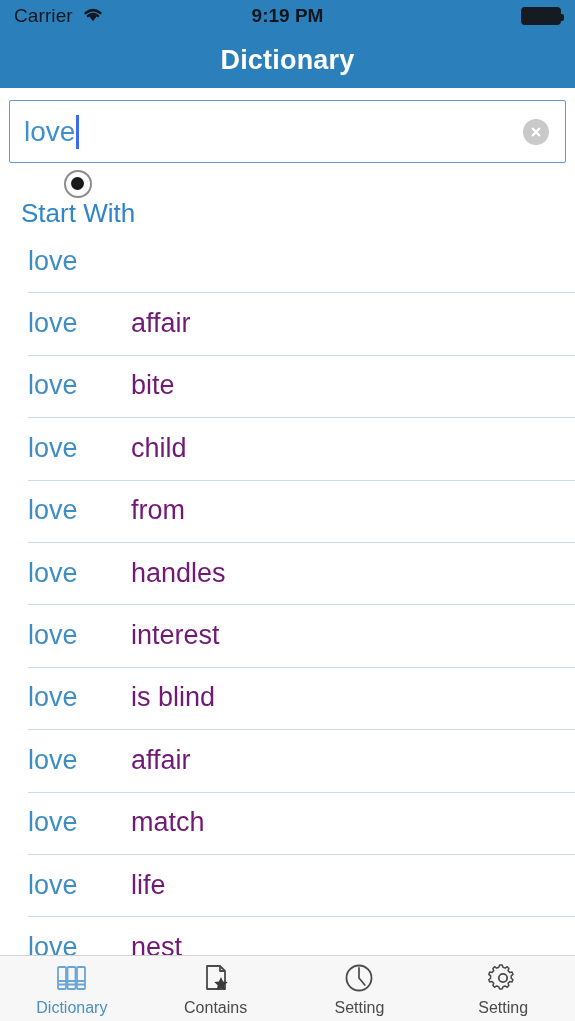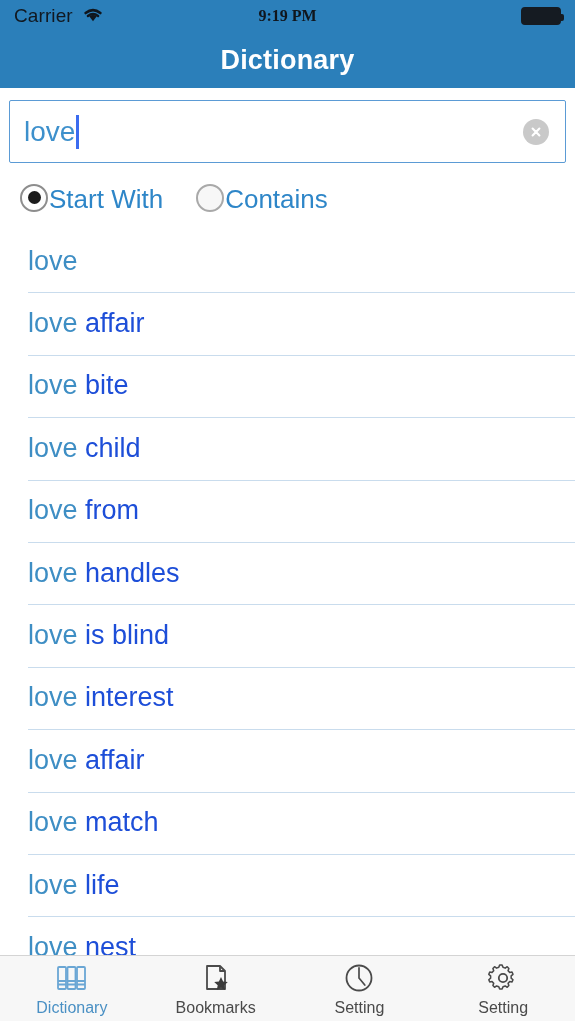--- a/index.html
+++ b/index.html
@@ -16,21 +16,21 @@
     position:absolute; top:0; left:0; width:575px; height:32px;
     background:#2b7fba;
     display:flex; align-items:center;
     padding:12px 14px;
   }
   .sb-left { display:flex; align-items:center; gap:8px; flex:0 0 auto; }
   .sb-carrier { font-size:19px; color:#111820; letter-spacing:.1px; }
   .wifi-icon { display:block; }
   .sb-center {
     position:absolute; left:0; right:0; text-align:center;
-    font-size:16px; font-weight:bold; color:#10161d; pointer-events:none;font-family:Liberation Serif, serif;
+    font-size:19px; font-weight:bold; color:#10161d; pointer-events:none;
   }
   .sb-right { margin-left:auto; display:flex; align-items:center; z-index:2; }
   .battery {
     width:40px; height:18px; border:2px solid #151b22; border-radius:4px;
     position:relative; background:#151b22;
   }
   .battery::after {
     content:""; position:absolute; right:-5px; top:5px;
     width:3px; height:7px; background:#151b22; border-radius:0 2px 2px 0;
   }
@@ -63,21 +63,21 @@
     position:absolute; right:16px; top:50%; transform:translateY(-50%);
     width:26px; height:26px; border-radius:50%; background:#c9c9c9;
     display:flex; align-items:center; justify-content:center;
   }
 
   
   .radiorow {
     position:absolute; top:178px; left:20px; width:545px; height:42px;
     display:flex; align-items:center;
   }
-  .radio-opt { display:flex; cursor:pointer; }
+  .radio-opt { display:flex; align-items:center; cursor:pointer;flex-direction:column; }
   .radio-opt + .radio-opt { margin-left:33px; }
   .radio-circle {
     width:28px; height:28px; border-radius:50%;
     border:2px solid #a9a9a9; background:#f7f7f7;
     display:flex; align-items:center; justify-content:center;
     flex:0 0 auto;
   }
   .radio-circle.checked { border-color:#8d8d8d; background:#fdfdfd; }
   .radio-dot { width:13px; height:13px; border-radius:50%; background:#1a1a1a; }
   .radio-label { font-size:26px; color:#2e86c8; margin-left:1px; white-space:nowrap; }
@@ -90,21 +90,21 @@
   .row {
     height:62.4px; display:flex; align-items:center;
     padding-left:28px; position:relative;
   }
   .row + .row::before {
     content:""; position:absolute; top:0; left:28px; right:0;
     height:1px; background:#c9dced;
   }
   .word { font-size:27px; line-height:1; white-space:nowrap; }
   .word .hl { color:#3e8ec4; }
-  .word .rest { color:#1d4ed8; }
+  .word .rest { color:#701a75;margin-left:46px; }
 
   
   .tabbar {
     position:absolute; bottom:0; left:0; width:575px; height:66px;
     background:#f7f7f7; border-top:1px solid #d4d4d4;
     display:flex;
   }
   .tab {
     flex:1; display:flex; flex-direction:column;
     align-items:center; justify-content:center; gap:4px;
@@ -154,24 +154,20 @@
     </div>
   </div>
 
   <div class="radiorow">
     <div class="radio-opt">
       <span class="radio-circle checked">
         <span class="radio-dot"></span>
       </span>
       <span class="radio-label">Start With</span>
     </div>
-    <div class="radio-opt">
-      <span class="radio-circle"></span>
-      <span class="radio-label">Contains</span>
-    </div>
   </div>
 
   <div class="listwrap" id="results-list">
       <div class="row">
         <span class="word"><span class="hl">love</span><span class="rest"></span></span>
       </div>
       <div class="row">
         <span class="word"><span class="hl">love</span><span class="rest"> affair</span></span>
       </div>
       <div class="row">
@@ -180,24 +176,24 @@
       <div class="row">
         <span class="word"><span class="hl">love</span><span class="rest"> child</span></span>
       </div>
       <div class="row">
         <span class="word"><span class="hl">love</span><span class="rest"> from</span></span>
       </div>
       <div class="row">
         <span class="word"><span class="hl">love</span><span class="rest"> handles</span></span>
       </div>
       <div class="row">
+        <span class="word"><span class="hl">love</span><span class="rest"> interest</span></span>
+      </div>
+      <div class="row">
         <span class="word"><span class="hl">love</span><span class="rest"> is blind</span></span>
-      </div>
-      <div class="row">
-        <span class="word"><span class="hl">love</span><span class="rest"> interest</span></span>
       </div>
       <div class="row">
         <span class="word"><span class="hl">love</span><span class="rest"> affair</span></span>
       </div>
       <div class="row">
         <span class="word"><span class="hl">love</span><span class="rest"> match</span></span>
       </div>
       <div class="row">
         <span class="word"><span class="hl">love</span><span class="rest"> life</span></span>
       </div>
@@ -224,21 +220,21 @@
     </div>
 
     <div class="tab">
       <span class="tab-icon">
         <svg width="30" height="30" viewBox="0 0 30 30">
           <path d="M6 3 H19 L24 8 V26 H6 Z" fill="none" stroke="#4a4a4a" stroke-width="1.8" stroke-linejoin="round"></path>
           <path d="M19 3 V8 H24" fill="none" stroke="#4a4a4a" stroke-width="1.8" stroke-linejoin="round"></path>
           <path d="M20 14 l2.1 4.4 4.7.6 -3.5 3.3 .9 4.7 -4.2-2.3 -4.2 2.3 .9-4.7 -3.5-3.3 4.7-.6 Z" fill="#3b3b3b"></path>
         </svg>
       </span>
-      <span class="tab-label">Bookmarks</span>
+      <span class="tab-label">Contains</span>
     </div>
 
     <div class="tab">
       <span class="tab-icon">
         <svg width="32" height="32" viewBox="0 0 32 32">
           <circle cx="16" cy="16" r="12.5" fill="none" stroke="#4a4a4a" stroke-width="1.8"></circle>
           <path d="M16 16 V5.8 M16 16 L21.8 23" stroke="#4a4a4a" stroke-width="1.7" stroke-linecap="round" fill="none"></path>
         </svg>
       </span>
       <span class="tab-label">Setting</span>

